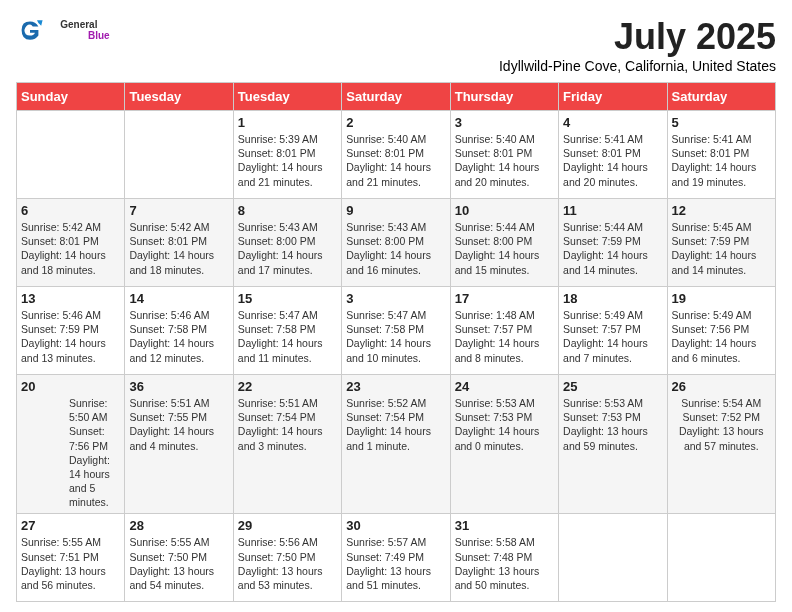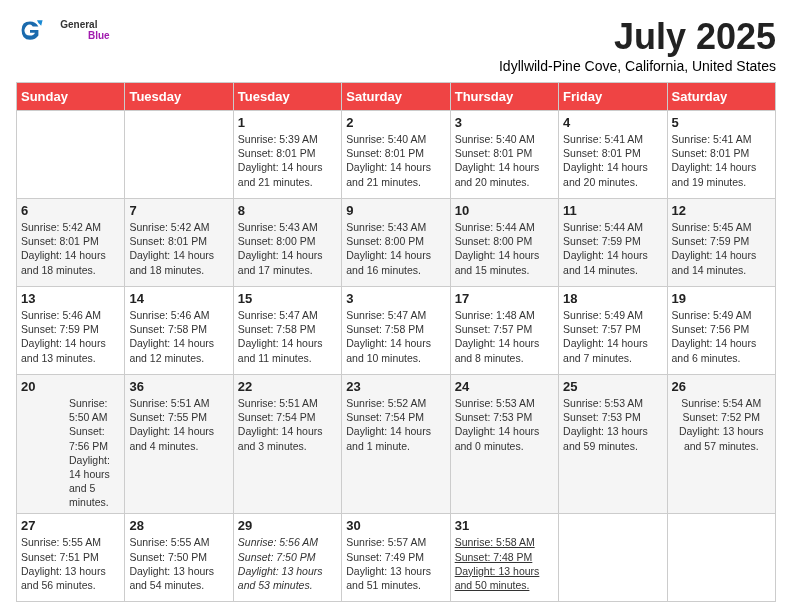--- a/index.html
+++ b/index.html
@@ -292,33 +292,33 @@
 Daylight: 13 hours and 56 minutes.</div>
         </td>
         <td>
           <div class="day-number">28</div>
           <div class="day-info" style="white-space: pre-line;">Sunrise: 5:55 AM
 Sunset: 7:50 PM
 Daylight: 13 hours and 54 minutes.</div>
         </td>
         <td>
           <div class="day-number">29</div>
-          <div class="day-info" style="white-space: pre-line; font-style: italic;">Sunrise: 5:56 AM
+          <div class="day-info" style="white-space: pre-line;">Sunrise: 5:56 AM
 Sunset: 7:50 PM
 Daylight: 13 hours and 53 minutes.</div>
         </td>
         <td>
           <div class="day-number">30</div>
           <div class="day-info" style="white-space: pre-line;">Sunrise: 5:57 AM
 Sunset: 7:49 PM
 Daylight: 13 hours and 51 minutes.</div>
         </td>
         <td>
           <div class="day-number">31</div>
-          <div class="day-info" style="white-space: pre-line; text-decoration: underline;">Sunrise: 5:58 AM
+          <div class="day-info" style="white-space: pre-line;">Sunrise: 5:58 AM
 Sunset: 7:48 PM
 Daylight: 13 hours and 50 minutes.</div>
         </td>
         <td></td>
         <td></td>
       </tr>
     </tbody>
 </table>
 
 </body></html>

